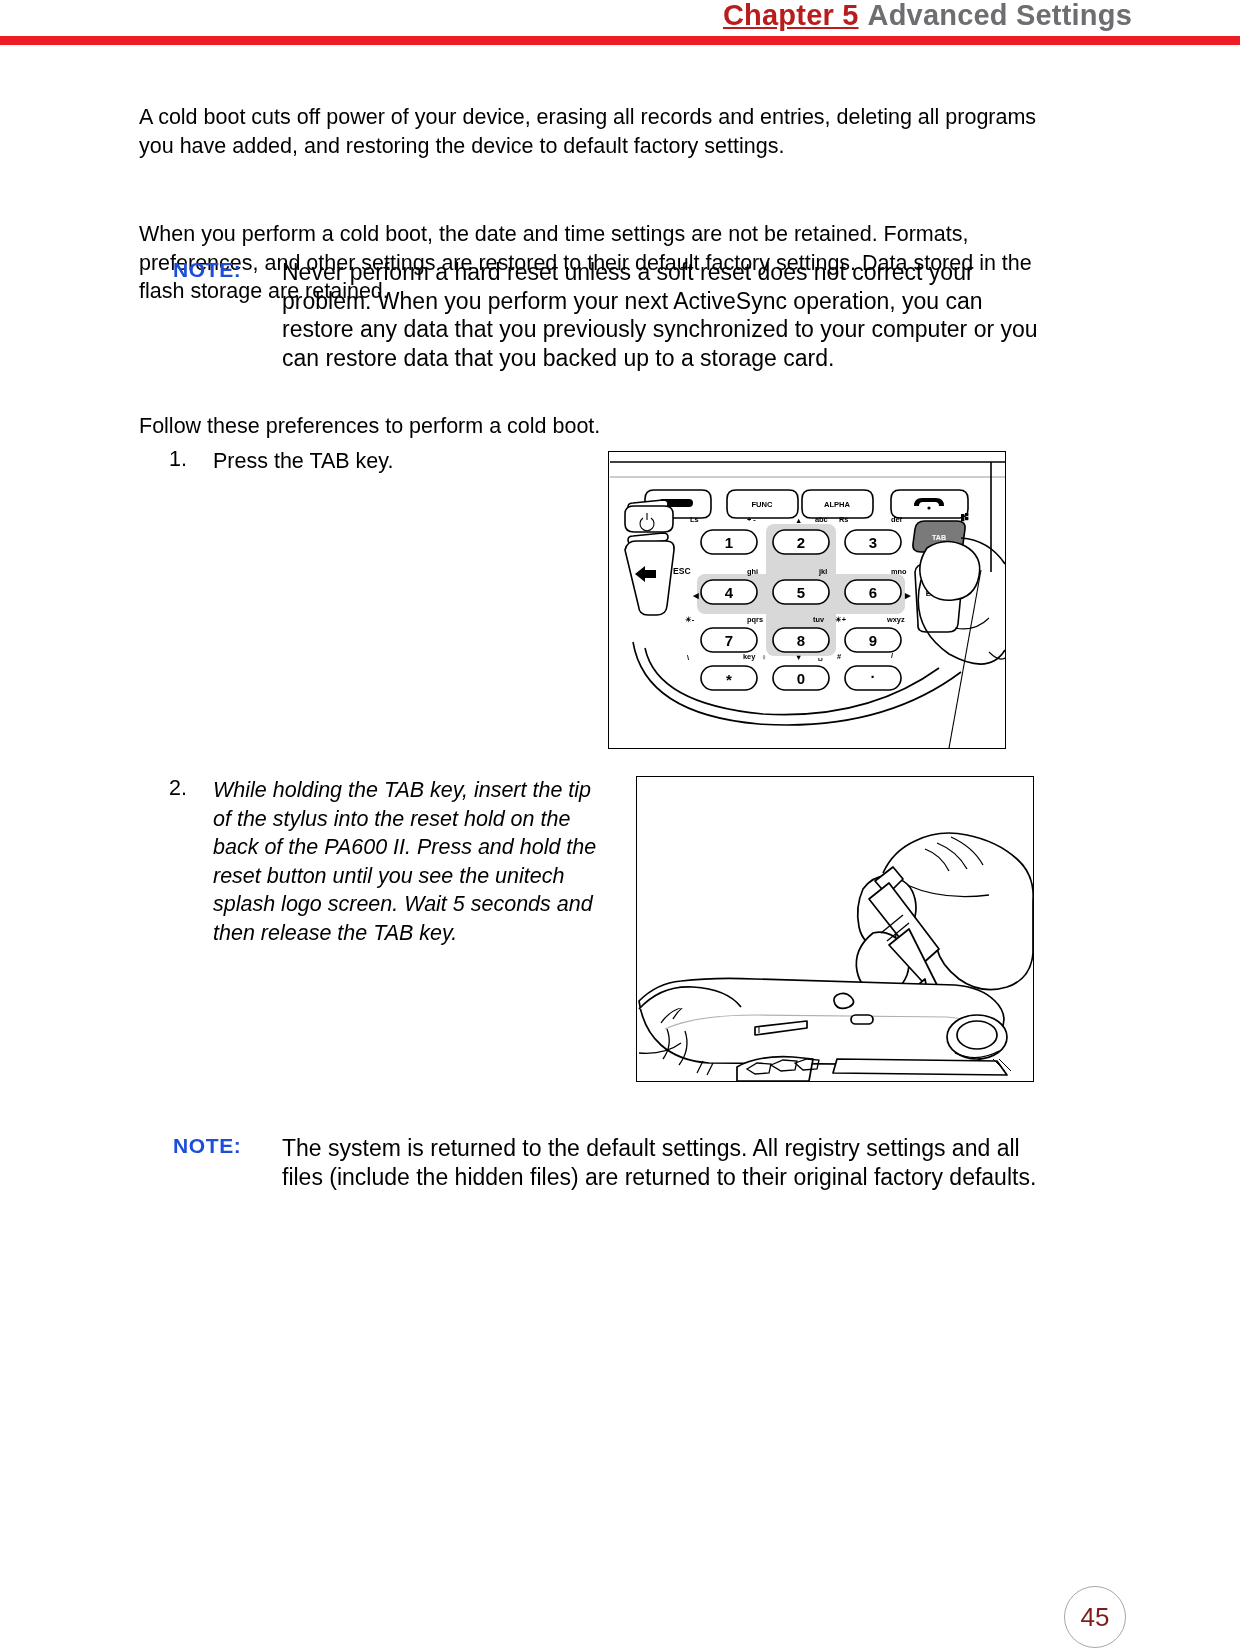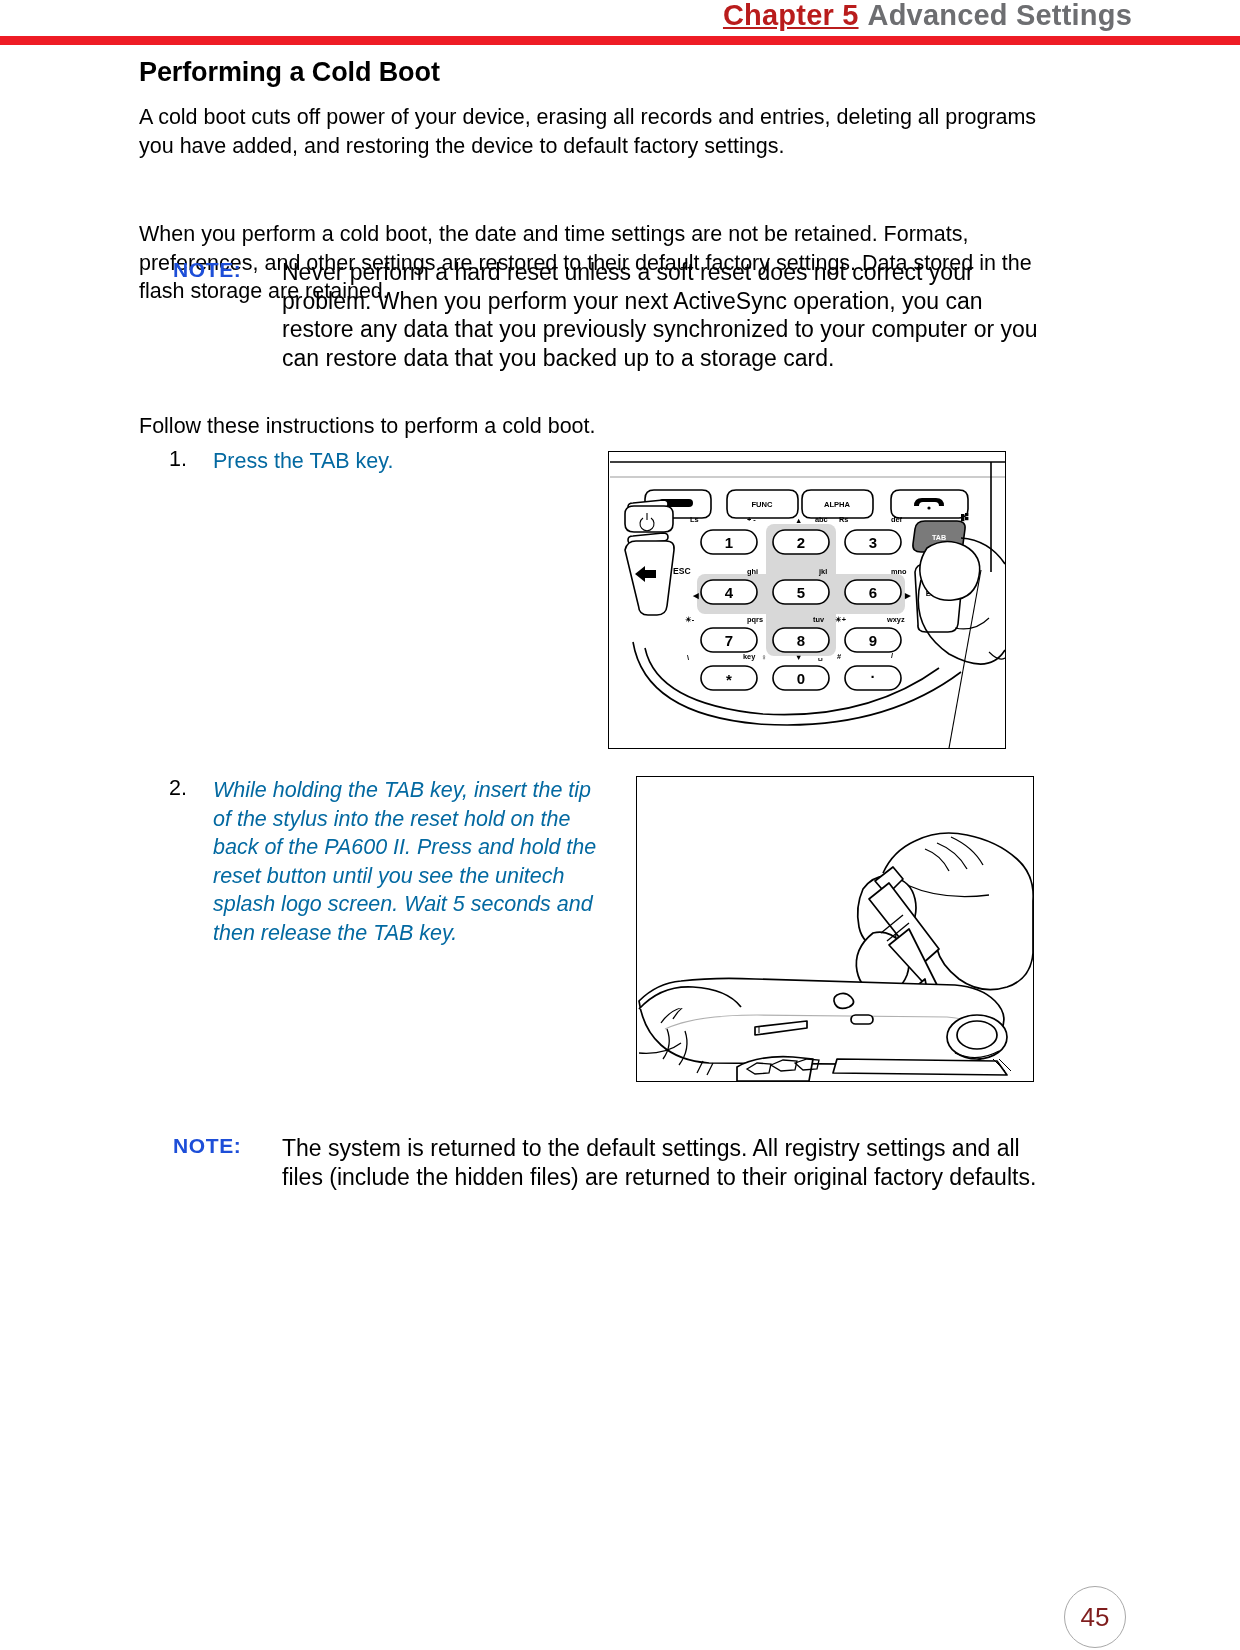--- a/index.html
+++ b/index.html
@@ -58,21 +58,21 @@
   #note-2{left:173px;top:1134px;width:880px;}
 
   
   .step{position:absolute;}
   .step-num{
     position:absolute;left:0;top:0;
     font-size:21.5px;color:#000;
   }
   .step-text{
     position:absolute;left:44px;top:0;
-    font-size:21.5px;line-height:28.5px;color:#0369a1;
+    font-size:21.5px;line-height:28.5px;color:#000000;
   }
   #step-1{left:169px;top:447px;width:440px;}
   #step-1 .step-text{width:400px;}
   #step-2{left:169px;top:776px;width:460px;}
   #step-2 .step-text{width:400px;font-style:italic;}
 
   
   .figure{
     position:absolute;border:1.6px solid #000;background:#fff;
     overflow:hidden;
@@ -95,31 +95,30 @@
 
 <div class="page-header">
   <div class="header-title">
     <span class="header-chapter">Chapter 5</span><span class="header-sub">Advanced Settings</span>
   </div>
   <div class="header-rule"></div>
 </div>
 
 <div class="content">
 
-  <div class="h1">Performing a Cold Boot</div>
 
   <div class="para p1">A cold boot cuts off power of your device, erasing all records and entries, deleting all programs you have added, and restoring the device to default factory settings.</div>
   <div class="para p2">When you perform a cold boot, the date and time settings are not be retained. Formats, preferences, and other settings are restored to their default factory settings. Data stored in the flash storage are retained.</div>
 
   <div class="note" id="note-1">
     <div class="note-label">NOTE:</div>
     <div class="note-body">Never perform a hard reset unless a soft reset does not correct your problem. When you perform your next ActiveSync operation, you can restore any data that you previously synchronized to your computer or you can restore data that you backed up to a storage card.</div>
   </div>
 
-  <div class="para p3">Follow these instructions to perform a cold boot.</div>
+  <div class="para p3">Follow these preferences to perform a cold boot.</div>
 
   <div class="step" id="step-1">
     <div class="step-num">1.</div>
     <div class="step-text">Press the TAB key.</div>
   </div>
 
   <div class="figure" id="figure-keypad">
     <svg viewBox="0 0 396 296" xmlns="http://www.w3.org/2000/svg">
       <defs>
         <style>

